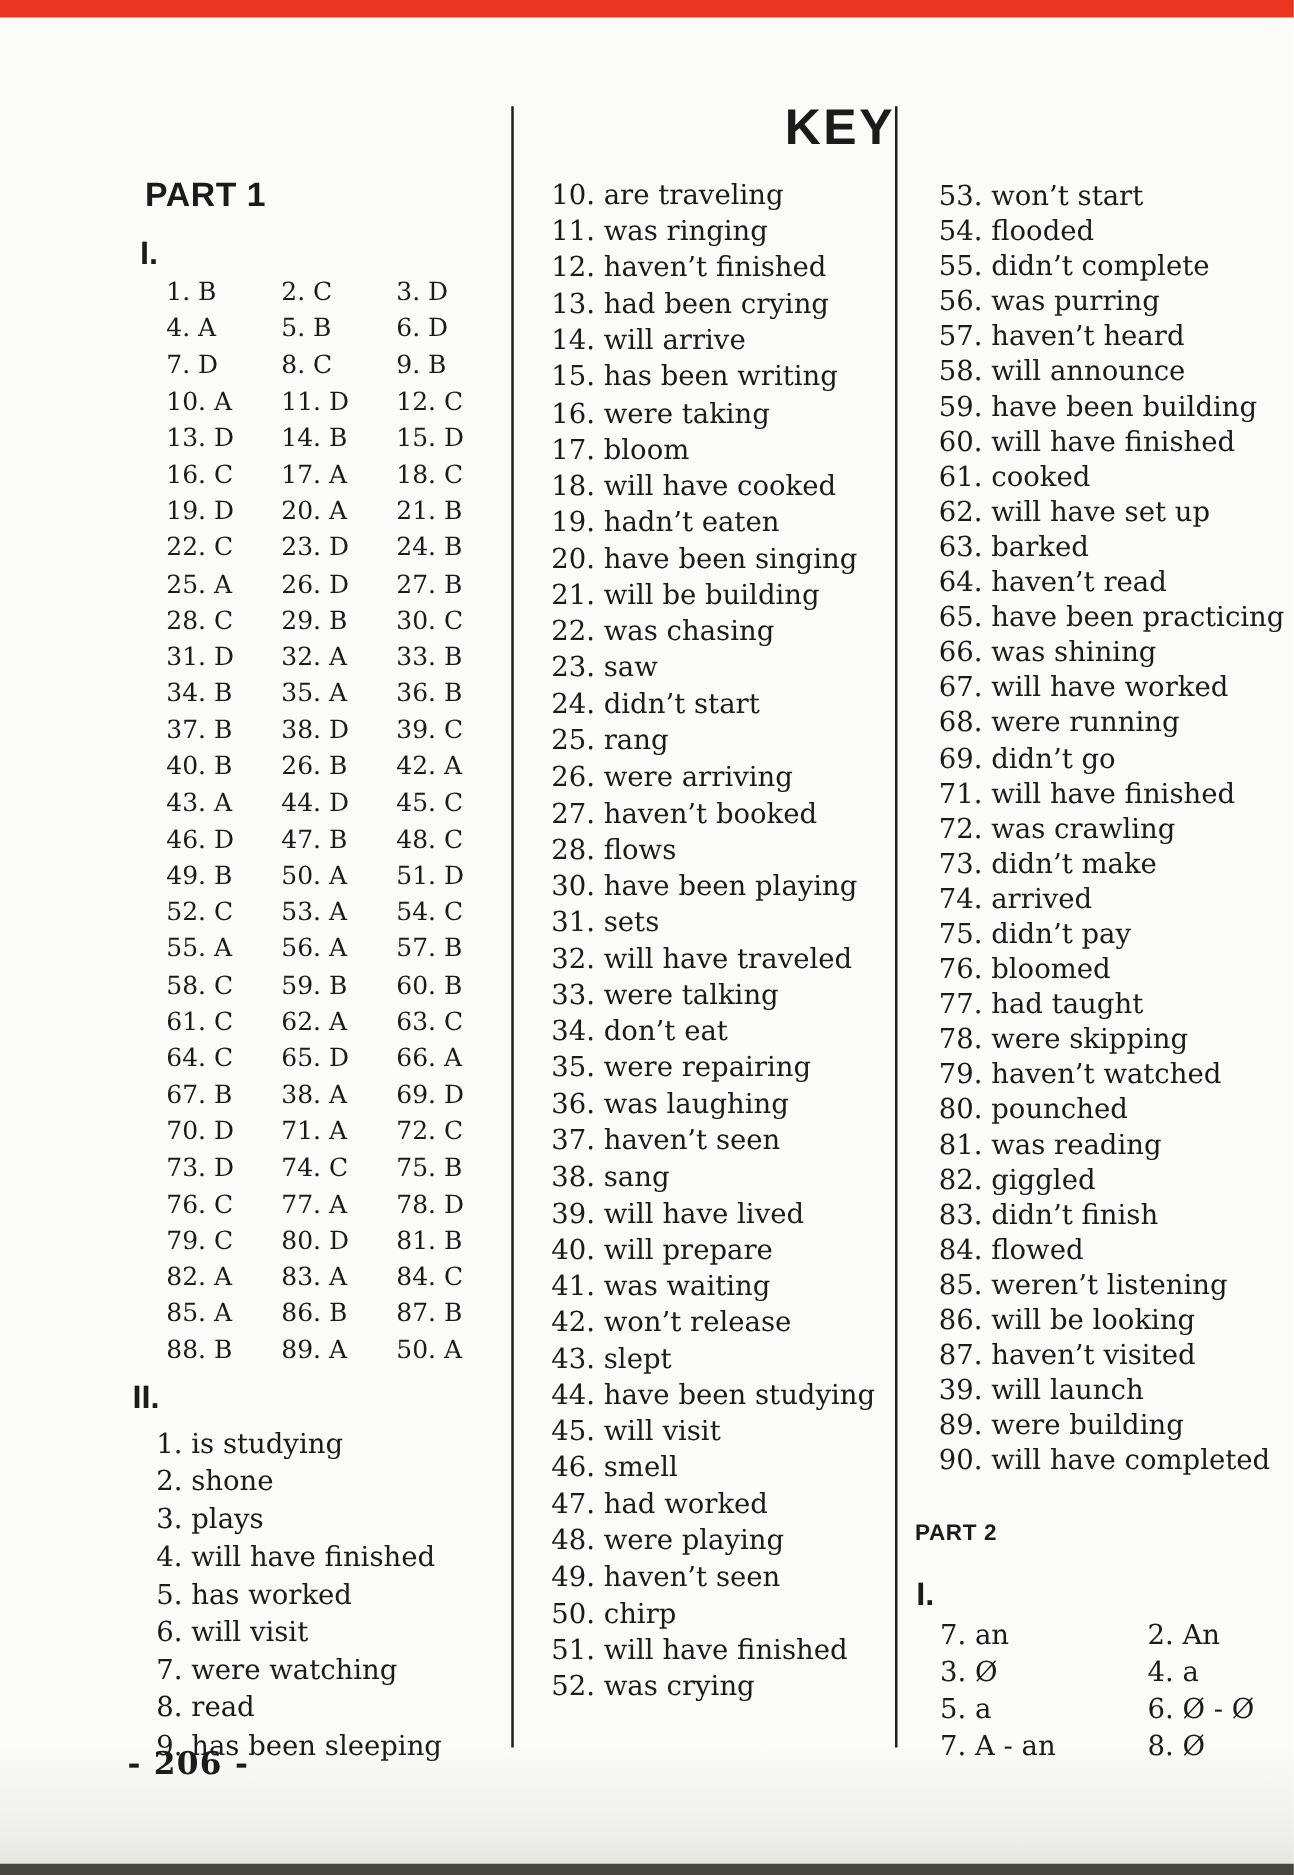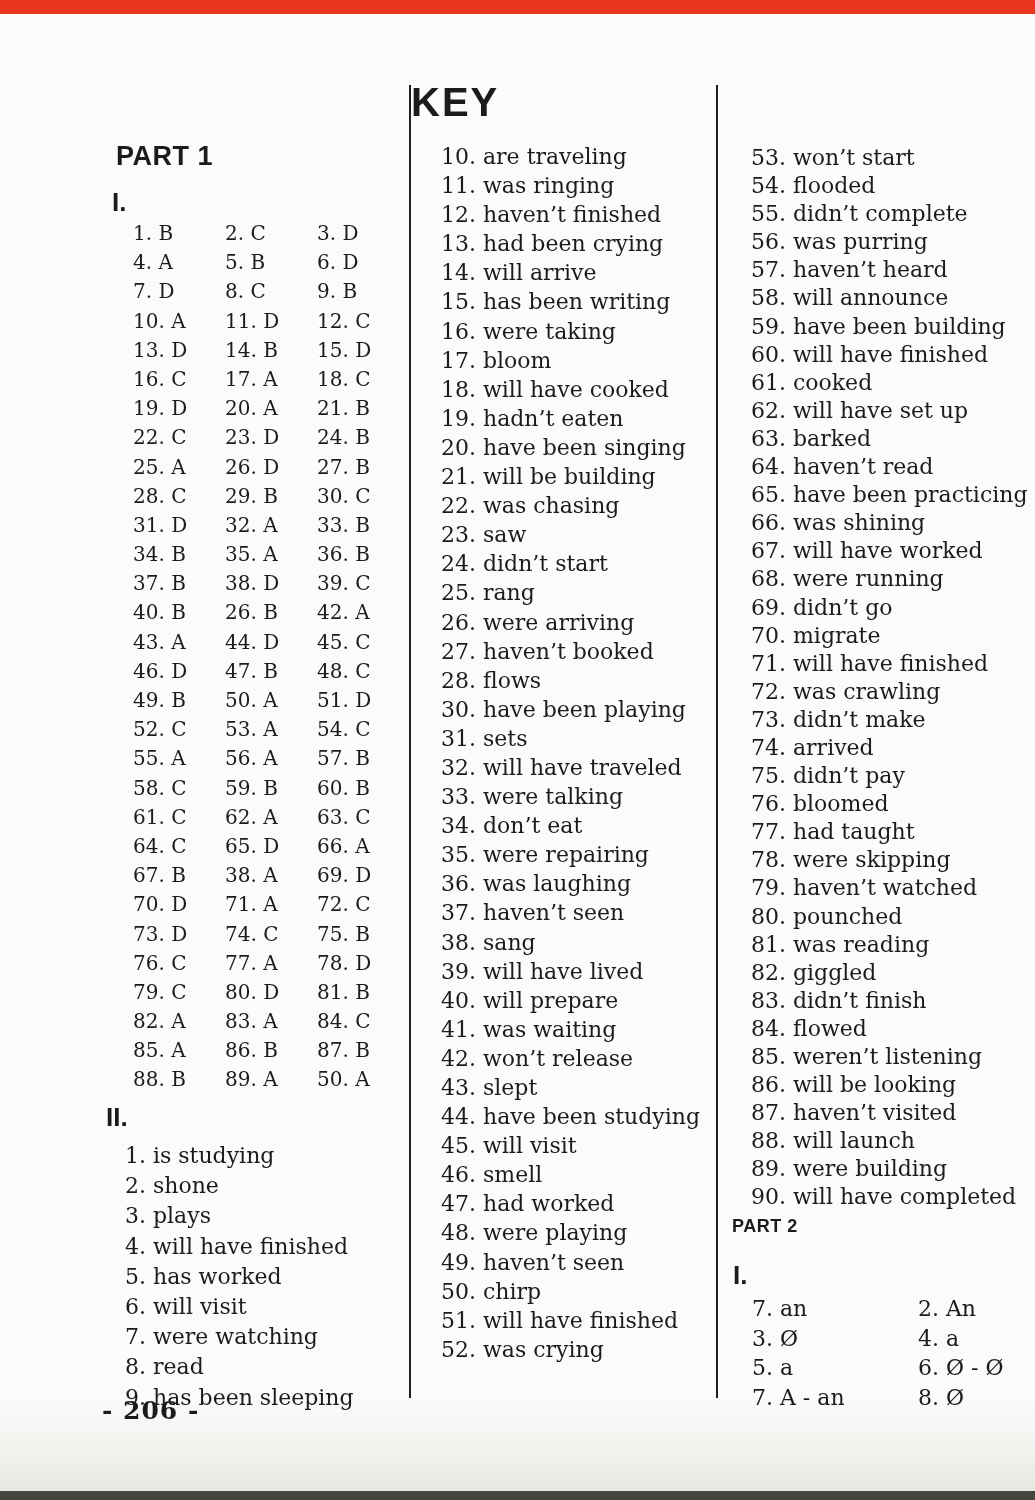--- a/index.html
+++ b/index.html
@@ -16,21 +16,21 @@
   #bottom-bar { bottom: 0; height: 9px; }
 
   .vrule { position: absolute; top: 85px; height: 1313px; width: 2px; background: #1e1e1e; }
   #vrule-left  { left: 409px; }
   #vrule-right { left: 716px; }
 
   .sans-head { font-family: "Liberation Sans", sans-serif; font-weight: bold; }
 
   #key-title {
     position: absolute; left: 411px; top: 80px; width: 305px;
-    text-align: left; font-size: 40px; letter-spacing: 2px;
+    text-align: right; font-size: 40px; letter-spacing: 2px;
   }
   #part1-heading { position: absolute; left: 116px; top: 141px; font-size: 27px; letter-spacing: 0.5px; }
   #part1-sec1-label { position: absolute; left: 112px; top: 187px; font-size: 26px; }
 
   #mcq-grid {
     position: absolute; left: 133px; top: 221px;
     display: grid; grid-template-columns: 92px 92px auto; grid-auto-rows: 29.2px;
     font-size: 20px; white-space: nowrap;
   }
 
@@ -223,39 +223,38 @@
     <div>60. will have finished</div>
     <div>61. cooked</div>
     <div>62. will have set up</div>
     <div>63. barked</div>
     <div>64. haven’t read</div>
     <div>65. have been practicing</div>
     <div>66. was shining</div>
     <div>67. will have worked</div>
     <div>68. were running</div>
     <div>69. didn’t go</div>
-    <div>70. migrate</div>
     <div>71. will have finished</div>
     <div>72. was crawling</div>
     <div>73. didn’t make</div>
     <div>74. arrived</div>
     <div>75. didn’t pay</div>
     <div>76. bloomed</div>
     <div>77. had taught</div>
     <div>78. were skipping</div>
     <div>79. haven’t watched</div>
     <div>80. pounched</div>
     <div>81. was reading</div>
     <div>82. giggled</div>
     <div>83. didn’t finish</div>
     <div>84. flowed</div>
     <div>85. weren’t listening</div>
     <div>86. will be looking</div>
     <div>87. haven’t visited</div>
-    <div>88. will launch</div>
+    <div>39. will launch</div>
     <div>89. were building</div>
     <div>90. will have completed</div>
   </div>
 
 <div id="part2-heading" class="sans-head">PART 2</div>
 <div id="part2-sec1-label" class="sans-head">I.</div>
 <div id="part2-grid">
     <div>7. an</div>
     <div>2. An</div>
     <div>3. Ø</div>

